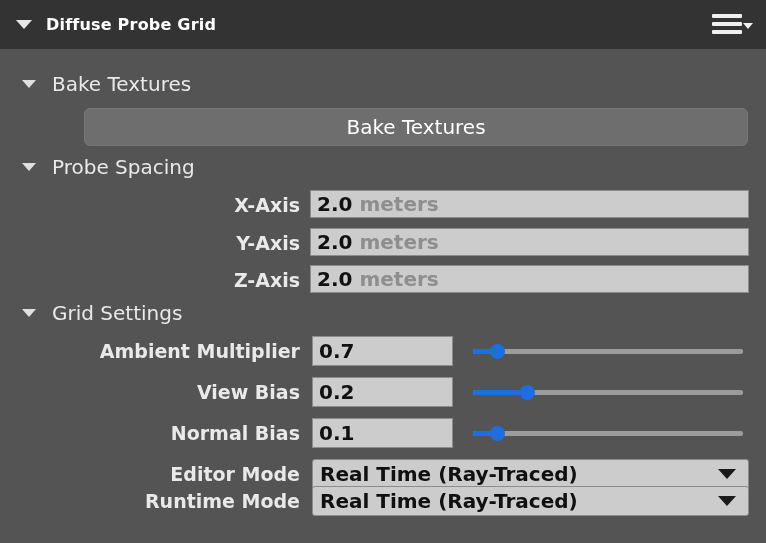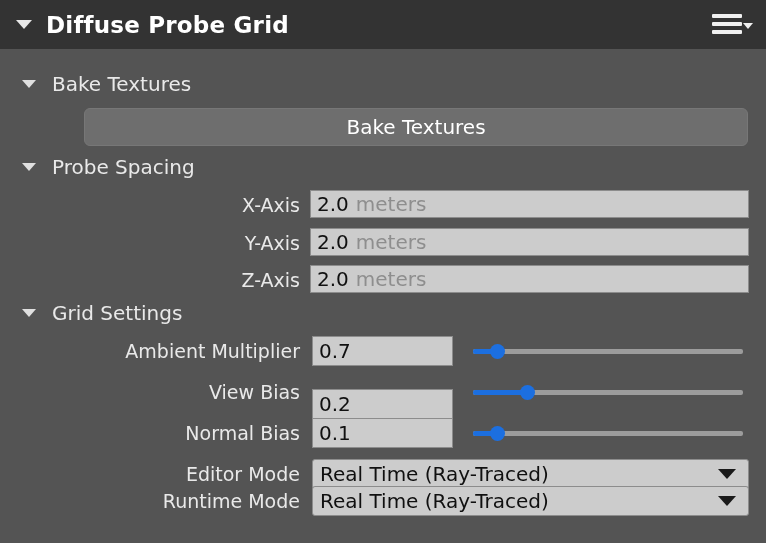--- a/index.html
+++ b/index.html
@@ -41,21 +41,21 @@
     border-top: 9px solid #e8e8e8;
   }
   .tri-down.small {
     border-left-width: 7px;
     border-right-width: 7px;
     border-top-width: 8px;
     border-top-color: #e0e0e0;
   }
   .panel-title {
     color: #ffffff;
-    font-size: 23px;
+    font-size: 16px;
     font-weight: bold;
     letter-spacing: 0.2px;
   }
   .menu-btn {
     position: absolute;
     right: 14px;
     top: 12px;
     width: 40px;
     height: 26px;
   }
@@ -100,20 +100,21 @@
   }
 
   
   .row {
     position: absolute;
     left: 0;
     width: 766px;
     height: 30px;
     display: flex;
     align-items: center;
+    font-weight: bold;
   }
   .row-label {
     position: absolute;
     right: 466px;
     color: #e9e9e9;
     font-size: 19px;
     white-space: nowrap;
     text-align: right;
   }
 
@@ -308,21 +309,21 @@
     </div>
     <div class="slider" style="top:5px;">
       <div class="track"></div>
       <div class="fill" style="width: 9%;"></div>
       <div class="thumb" style="left: 9%;"></div>
     </div>
   </div>
 
   <div class="row" style="top:377px;">
     <div class="row-label">View Bias</div>
-    <div class="field field-narrow" style="top:12px;">
+    <div class="field field-narrow" style="top:0;">
       <span class="field-value">0.2</span>
     </div>
     <div class="slider" style="top:5px;">
       <div class="track"></div>
       <div class="fill" style="width: 20%;"></div>
       <div class="thumb" style="left: 20%;"></div>
     </div>
   </div>
 
   <div class="row" style="top:418px;">

